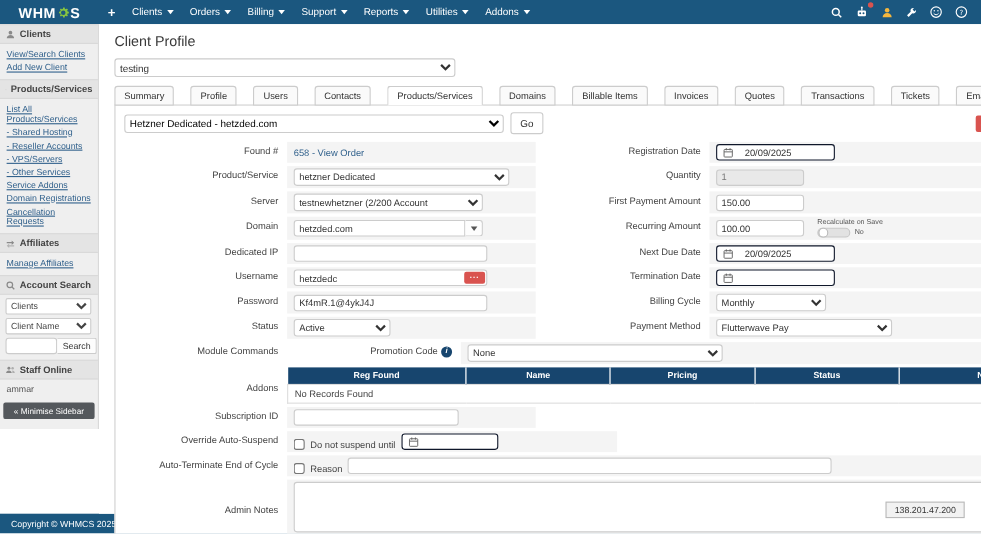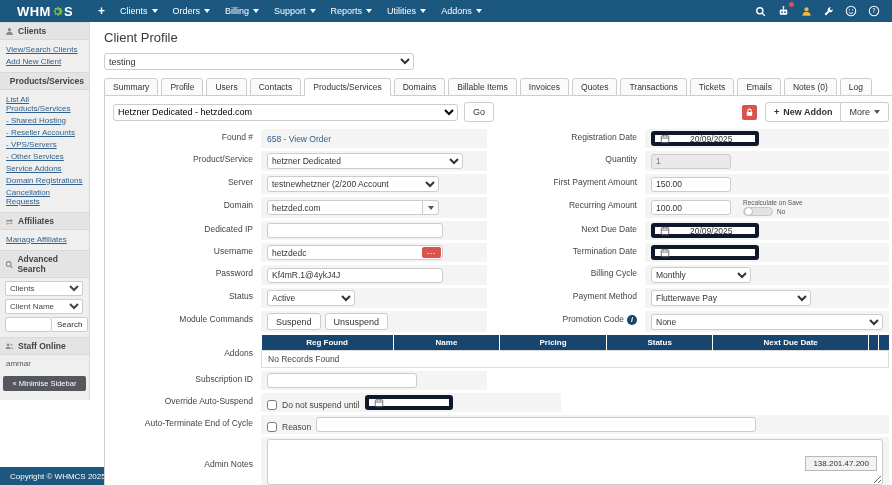--- a/index.html
+++ b/index.html
@@ -42,21 +42,21 @@
   .minimise-btn { margin:2px 3px 4px; background:#54585c; color:#fff; font-size:7.5px;
     text-align:center; padding:3px 0; border-radius:2px; cursor:pointer; }
 
   
   .main { flex:1; padding:6px 4px 0 14px; background:#fff; }
   .page-title { font-size:13px; font-weight:400; color:#3a3a3a; margin:2px 0 8px; }
   .client-select { width:310px; height:17px; font-size:9px; border:1px solid #ccc;
     border-radius:3px; background:#fff; color:#333; margin-bottom:8px; }
   .tabs { display:flex; position:relative; z-index:2; margin-bottom:-1px; }
   .tab { border:1px solid #ccc; border-radius:3px 3px 0 0; background:#fafafa; color:#333;
-    font-size:8.5px; padding:3px 8px; margin-right:3px; cursor:pointer; white-space:nowrap; }
+    font-size:8.5px; padding:3px 8px; margin-right:15px; cursor:pointer; white-space:nowrap; }
   .tab.active { background:#fff; border-bottom-color:#fff; }
 
   .panel { position:relative; z-index:1; border:1px solid #d0d0d0; background:#fff; padding:6px 8px 0; }
 
   .toolbar { display:flex; align-items:center; margin-bottom:7px; }
   .service-select { width:345px; height:17px; font-size:9px; border:1px solid #ccc;
     border-radius:3px; background:#fff; }
   .go-btn { height:20px; font-size:9px; border:1px solid #ccc; background:#fff; border-radius:3px;
     padding:0 8px; margin-left:6px; cursor:pointer; color:#333; }
   .toolbar-spacer { flex:1; }
@@ -75,21 +75,21 @@
   .lbl1 { width:148px; flex:none; }
   .lbl2 { width:158px; flex:none; }
   .fld { background:#f4f4f4; display:flex; align-items:center; padding:2px 6px; gap:4px; }
   .fld1 { width:226px; flex:none; }
   .fld2 { flex:1; }
   .fld.plain { background:transparent; }
   input[type=text], textarea { border:1px solid #ccc; border-radius:3px; font-size:8.5px;
     padding:1px 4px; height:15px; font-family:inherit; color:#333; background:#fff; }
   select.f { border:1px solid #ccc; border-radius:3px; font-size:8.5px; height:16px; background:#fff; color:#333; }
   .link { color:#31618c; font-size:8.5px; text-decoration:none; cursor:pointer; }
-  .datebox { display:flex; align-items:center; gap:20px; background:#fff; border:4px solid #0f172a;
+  .datebox { display:flex; align-items:center; gap:10px; background:#fff; border:1px solid #0f172a;
     border-radius:3px; height:15px; padding:0 5px; font-size:8.5px; color:#333; }
   .input-group { display:flex; }
   .ig-btn { width:16px; height:15px; border:1px solid #ccc; border-left:none; background:#fdfdfd;
     border-radius:0 3px 3px 0; display:flex; align-items:center; justify-content:center; cursor:pointer; color:#555; }
   .uname-wrap { position:relative; display:flex; align-items:center; }
   .dots-btn { position:absolute; right:2px; width:19px; height:11px; background:#d9534f; color:#fff;
     border-radius:2px; font-size:7px; line-height:10px; text-align:center; cursor:pointer; }
   .dots-btn::before { content:"..."; font-weight:bold; letter-spacing:1px; }
   input.disabled { background:#e9e9e9; color:#777; }
   .recalc { display:flex; flex-direction:column; margin-left:8px; }
@@ -248,21 +248,21 @@
           <span>Affiliates</span>
         </div>
       <div class="sb-links">
         <a class="sb-link">Manage Affiliates</a>
       </div>
       <div class="sb-head">
           <svg width="9" height="9" viewBox="0 0 16 16" fill="none" stroke="#8a8a8a" stroke-width="2">
             <circle cx="7" cy="7" r="4.5"></circle>
             <line x1="10.5" y1="10.5" x2="14.2" y2="14.2"></line>
           </svg>
-          <span>Advanced Search</span>
+          <span>Account Search</span>
         </div>
       <select class="sb-select"><option>Clients</option></select>
       <select class="sb-select"><option>Client Name</option></select>
       <div class="sb-search-row">
         <input class="sb-search-input" type="text" style="">
         <button class="sb-search-btn">Search</button>
       </div>
       <div class="sb-head">
           <svg width="9" height="9" viewBox="0 0 16 16" fill="#8a8a8a">
             <circle cx="5.5" cy="5" r="2.4"></circle>
@@ -442,24 +442,20 @@
             <select class="f" style="width:88px;"><option>Active</option></select>
           </div>
         <div class="lbl lbl2">Payment Method</div>
         <div class="fld fld2">
             <select class="f" style="width:160px;"><option>Flutterwave Pay</option></select>
           </div>
       </div>
 
       <div class="frow">
         <div class="lbl lbl1">Module Commands</div>
-        <div class="fld fld1">
-            <button class="tb-btn" style="border-radius:3px;height:17px;">Suspend</button>
-            <button class="tb-btn" style="border-radius:3px;height:17px;">Unsuspend</button>
-          </div>
         <div class="lbl lbl2"><span>Promotion Code</span><span class="info-badge"></span></div>
         <div class="fld fld2">
             <select class="f" style="width:232px;"><option>None</option></select>
           </div>
       </div>
 
       <div class="frow">
         <div class="lbl lbl1" style="align-self:center;">Addons</div>
         <div class="fld fld2 plain" style="padding:0;">
           <table class="addons-table">

